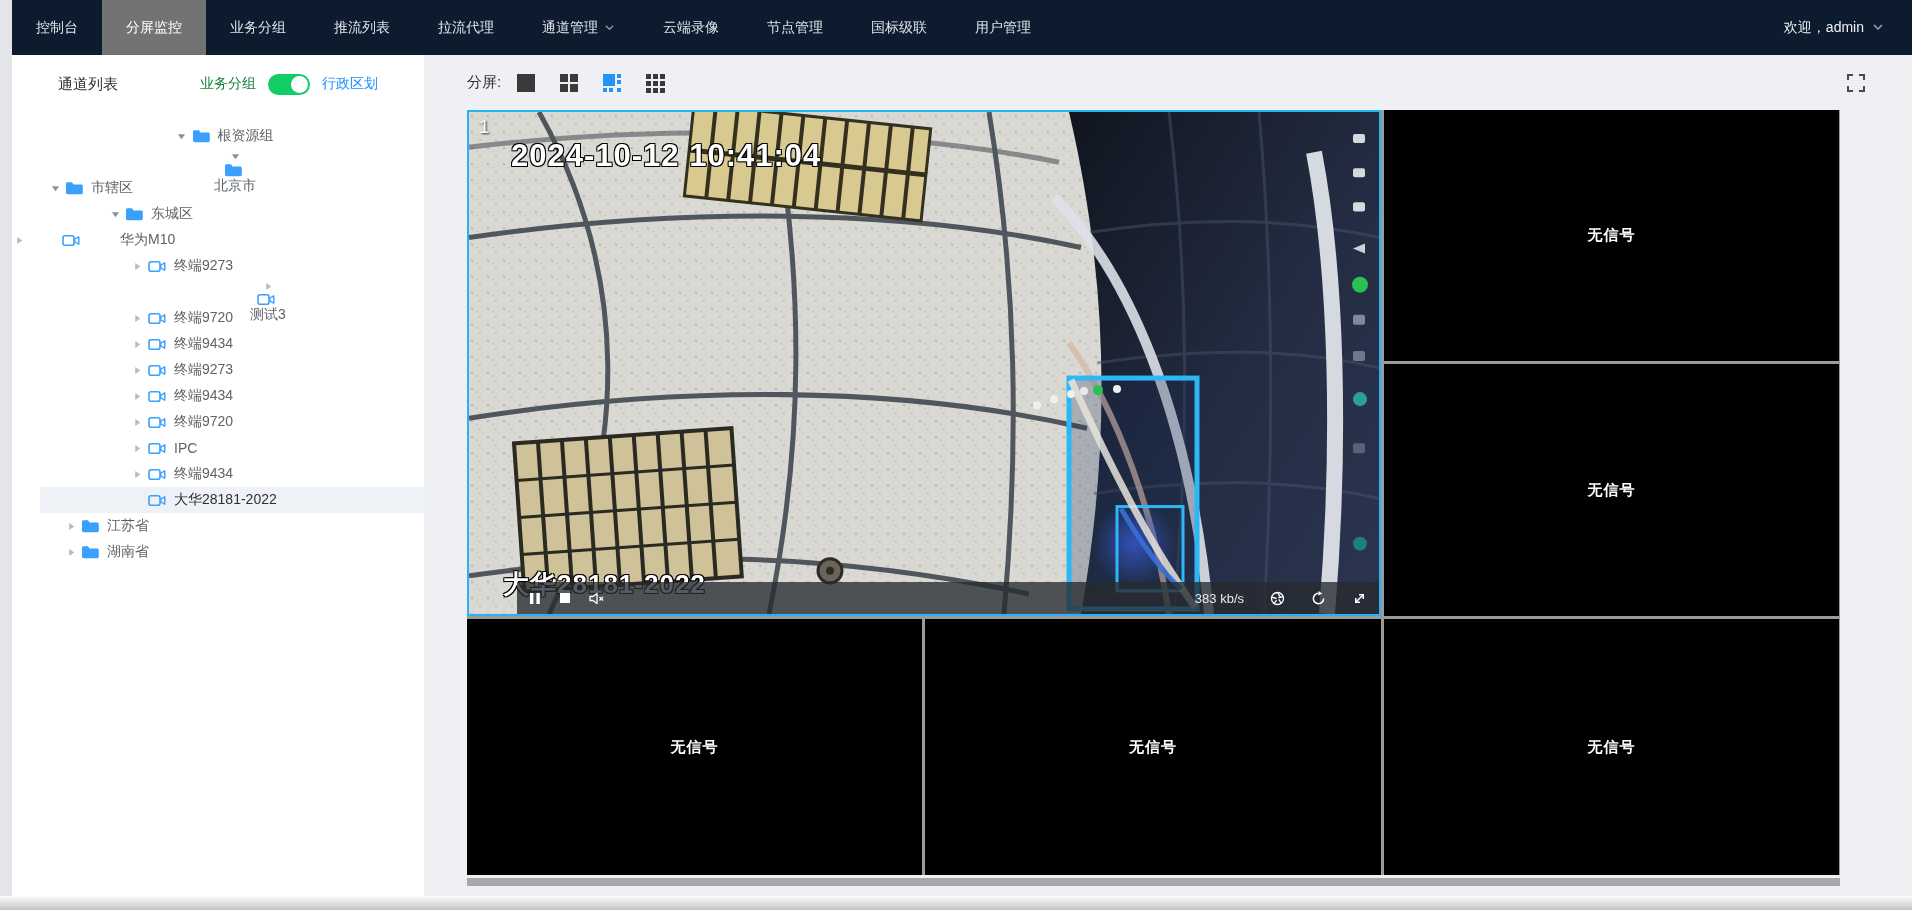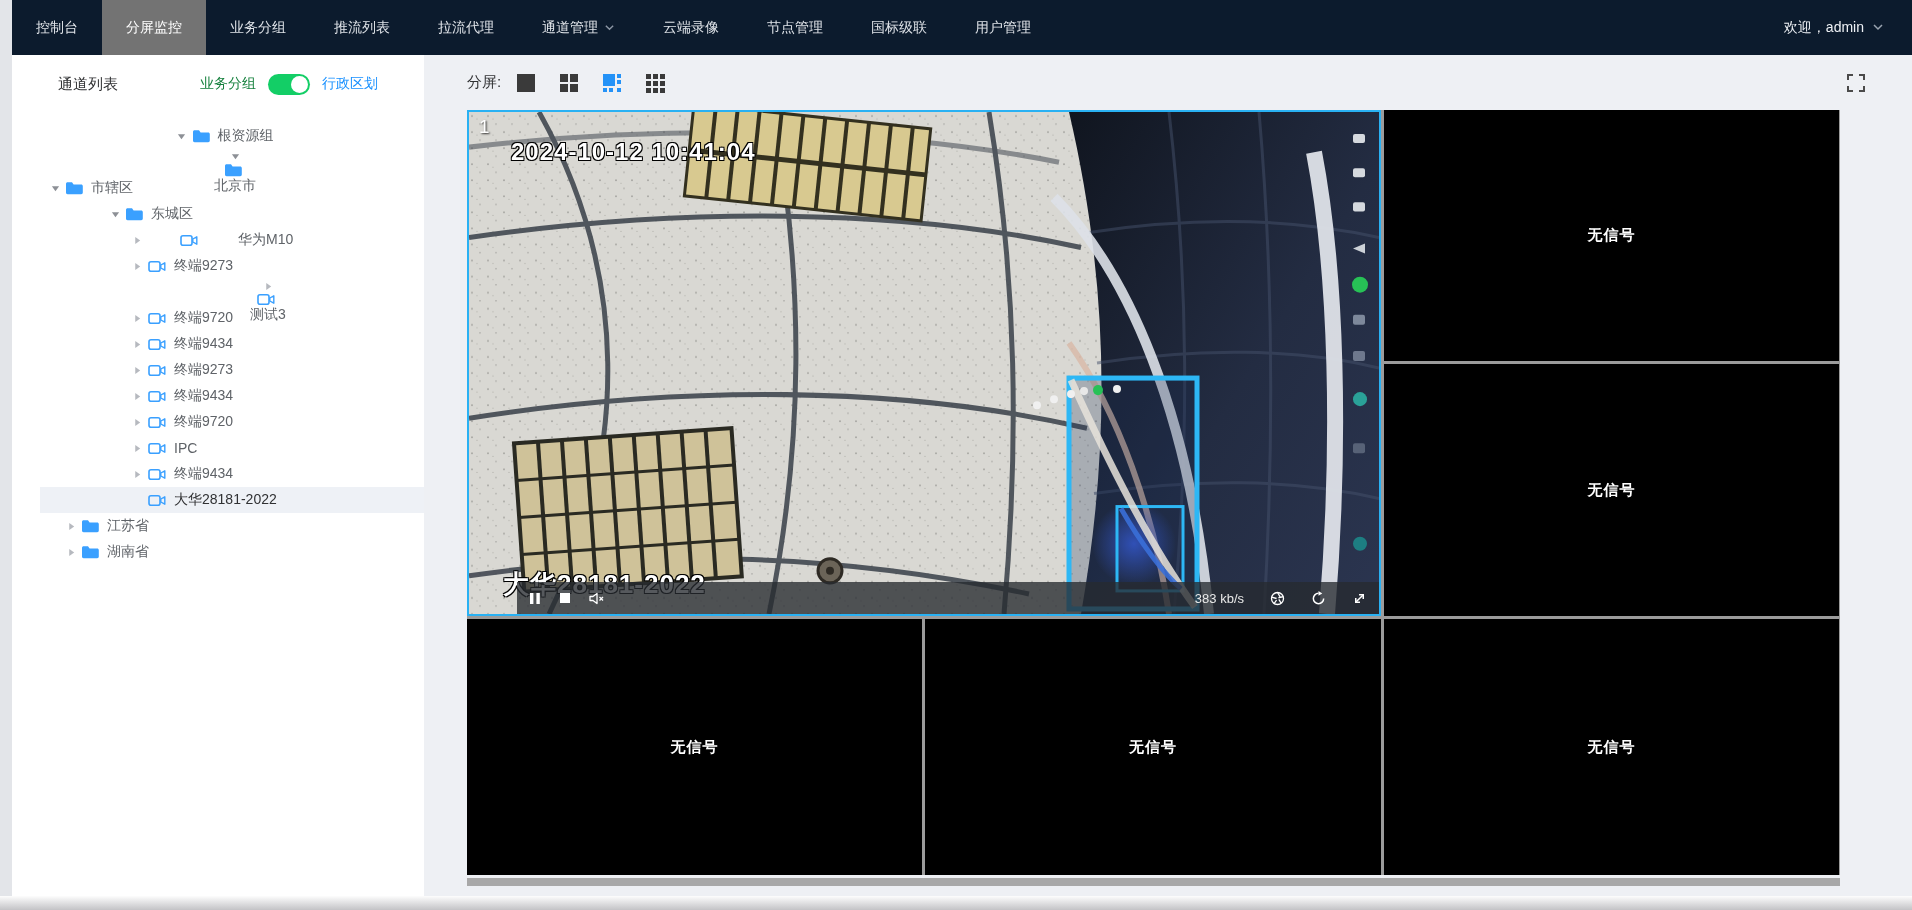--- a/index.html
+++ b/index.html
@@ -53,21 +53,21 @@
   .cell { position:relative; background:#000; overflow:hidden; }
   .cell.big { grid-column:1 / span 2; grid-row:1 / span 2; border:2px solid #29b1f3; background:#10141c; }
   .nosignal { display:flex; align-items:center; justify-content:center;text-decoration:underline; }
   .nosignal span { color:#fff; font-size:15px; font-weight:bold; letter-spacing:1px; }
 
   .scene { position:absolute; inset:0; width:100%; height:100%; }
 
   .osd { position:absolute; color:#fff; font-weight:bold;
          text-shadow:-1px -1px 0 #000,1px -1px 0 #000,-1px 1px 0 #000,1px 1px 0 #000; }
   .osd-index { left:10px; top:4px; font-size:19px; font-weight:normal; text-shadow:1px 1px 2px rgba(0,0,0,.8); z-index:1; }
-  .osd-time { left:42px; top:26px; font-size:24px; letter-spacing:1px; z-index:1; }
+  .osd-time { left:42px; top:26px; font-size:31px; letter-spacing:1px; z-index:1; }
   .osd-name { left:34px; bottom:12px; font-size:26px; letter-spacing:1px; z-index:1; }
 
   .ctrlbar { position:absolute; left:0; right:0; bottom:0; height:24px; z-index:2;
              background:rgba(38,42,48,.78); display:flex; align-items:center; padding:16px 12px;margin-left:48px; }
   .ctrlbar .cbtn { background:none; border:none; padding:0; margin-right:18px; cursor:pointer;
                    display:flex; align-items:center; height:100%; }
   .bitrate { margin-left:auto; color:#e8e8e8; font-size:13px; margin-right:26px; }
   .ctrlbar .cbtn.right { margin-right:0; margin-left:0; }
   .ctrlbar .gap { width:26px; }
 
@@ -183,21 +183,21 @@
               <path d="M1,2.5 L9,2.5 L5,8 Z" fill="#8d9096"></path>
             </svg>
           </span>
           <span class="ticon">
             <svg width="17" height="14" viewBox="0 0 17 14">
               <path d="M1.6,1.2 h4.4 l1.6,2.2 h7.6 c0.9,0 1.6,0.7 1.6,1.6 v6.6 c0,0.9 -0.7,1.6 -1.6,1.6 h-13.6 c-0.9,0 -1.6,-0.7 -1.6,-1.6 V2.8 c0,-0.9 0.7,-1.6 1.6,-1.6 z" fill="#3aa0ff"></path>
             </svg>
           </span>
           <span class="tree-label">东城区</span>
         </div>
-        <div class="tree-row" style="padding-left: 118px; gap: 32px;">
+        <div class="tree-row" style=" gap: 32px;">
           <span class="caret">
             <svg width="9" height="9" viewBox="0 0 10 10">
               <path d="M2.5,1 L8,5 L2.5,9 Z" fill="#b6b9bf"></path>
             </svg>
           </span>
           <span class="ticon">
             <svg width="18" height="13" viewBox="0 0 18 13">
               <rect x="1" y="1.8" width="11" height="9.4" rx="2" fill="none" stroke="#3aa0ff" stroke-width="1.6"></rect>
               <path d="M12.8,5 L16.8,2.8 V10.2 L12.8,8 Z" fill="none" stroke="#3aa0ff" stroke-width="1.4" stroke-linejoin="round"></path>
             </svg>

